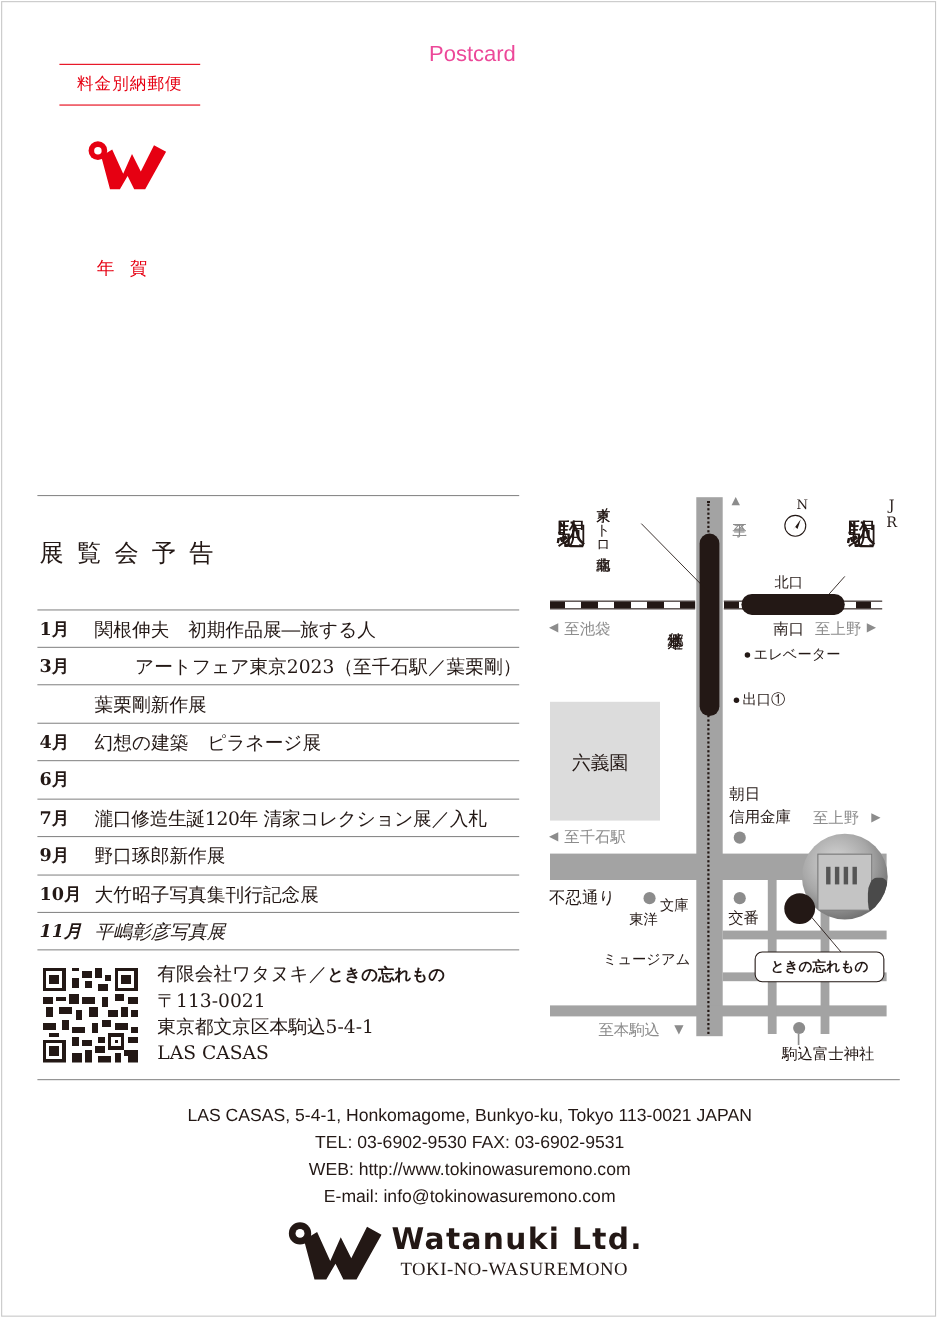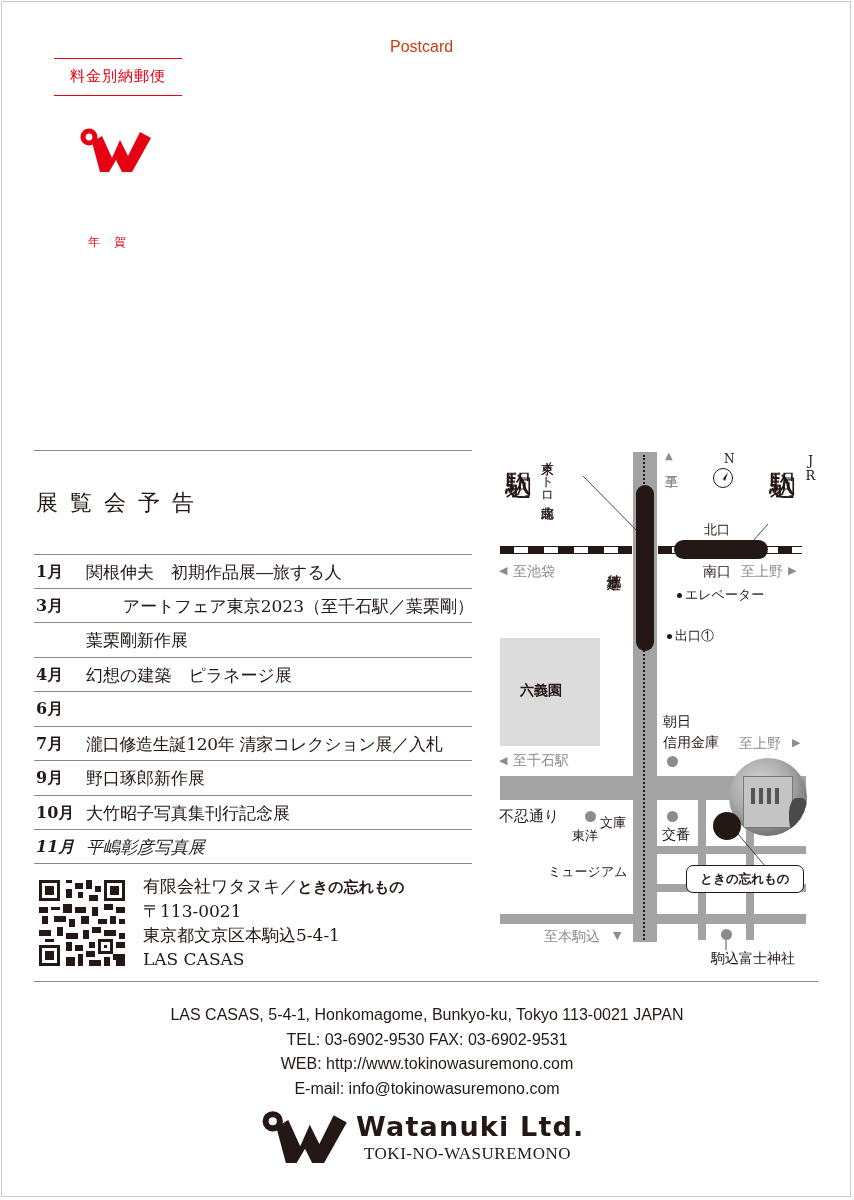--- a/index.html
+++ b/index.html
@@ -3,24 +3,24 @@
 <meta charset="utf-8">
 <style>
   html, body { margin:0; padding:0; background:#fff; }
   body { width:854px; height:1200px; position:relative; overflow:hidden;
          font-family:"DejaVu Serif", serif; color:#231815; }
   .card { position:absolute; left:1px; top:1px; width:850px; height:1196px;
           border:1px solid #c8c8c8; box-sizing:border-box; }
   .abs { position:absolute; }
 
   
-  .postcard { left:390px; top:38px; font-family:"Liberation Sans", sans-serif; font-size:16px; color:#c2410c; }
+  .postcard { left:390px; top:38px; font-family:"Liberation Sans", sans-serif; font-size:20px; color:#ec4899; }
   .stamp-box { left:54px; top:58px; width:128px; height:36px; border-top:1px solid #e60012; border-bottom:1px solid #e60012; }
   .stamp-box span { display:block; text-align:center; font-size:15px; line-height:34px; color:#e60012; letter-spacing:1px; }
-  .nenga { left:88px; top:234px; font-size:12px; color:#e60012; letter-spacing:14px; }
+  .nenga { left:88px; top:234px; font-size:16px; color:#e60012; letter-spacing:14px; }
 
   
   .hr { position:absolute; left:34px; width:438px; height:1px; background:#8a8a8a; }
   .section-title { left:36px; top:488px; font-size:22px; letter-spacing:12px; }
   .row { position:absolute; left:34px; width:440px; height:34px; display:flex; align-items:center; font-size:17px; }
   .row .month { width:50px; padding-left:2px; font-weight:bold; font-size:16px; }
   .row .title { flex:1; white-space:nowrap; }
 
   .qr { left:38px; top:880px; width:88px; height:86px; }
   .addr { left:143px; top:874px; font-size:17px; line-height:24px; }
@@ -176,21 +176,21 @@
   <div>〒113-0021</div>
   <div>東京都文京区本駒込5-4-1</div>
   <div>LAS CASAS</div>
 </div>
 
 <div class="bottom-hr"></div>
 
 <div class="map">
 
   <div class="abs" style="left:500px;top:638px;width:100px;height:108px;background:#dcdcdc;"></div>
-  <div class="mlabel" style="left:520px;top:682px;font-size:14px;font-weight:bold;">六義園</div>
+  <div class="mlabel" style="left:520px;top:682px;font-size:17px;font-weight:normal;">六義園</div>
 
   <div class="road" style="left:633px;top:452px;width:24px;height:490px;"></div>
   <div class="road" style="left:500px;top:776px;width:306px;height:24px;"></div>
   <div class="road" style="left:500px;top:914px;width:306px;height:10px;"></div>
   <div class="road" style="left:698px;top:800px;width:8px;height:140px;"></div>
   <div class="road" style="left:746px;top:800px;width:8px;height:140px;"></div>
   <div class="road" style="left:657px;top:846px;width:149px;height:8px;"></div>
   <div class="road" style="left:657px;top:884px;width:149px;height:8px;"></div>
 
   <div class="abs" style="left:643px;top:455px;width:0;height:485px;border-left:2px dotted #231815;"></div>

